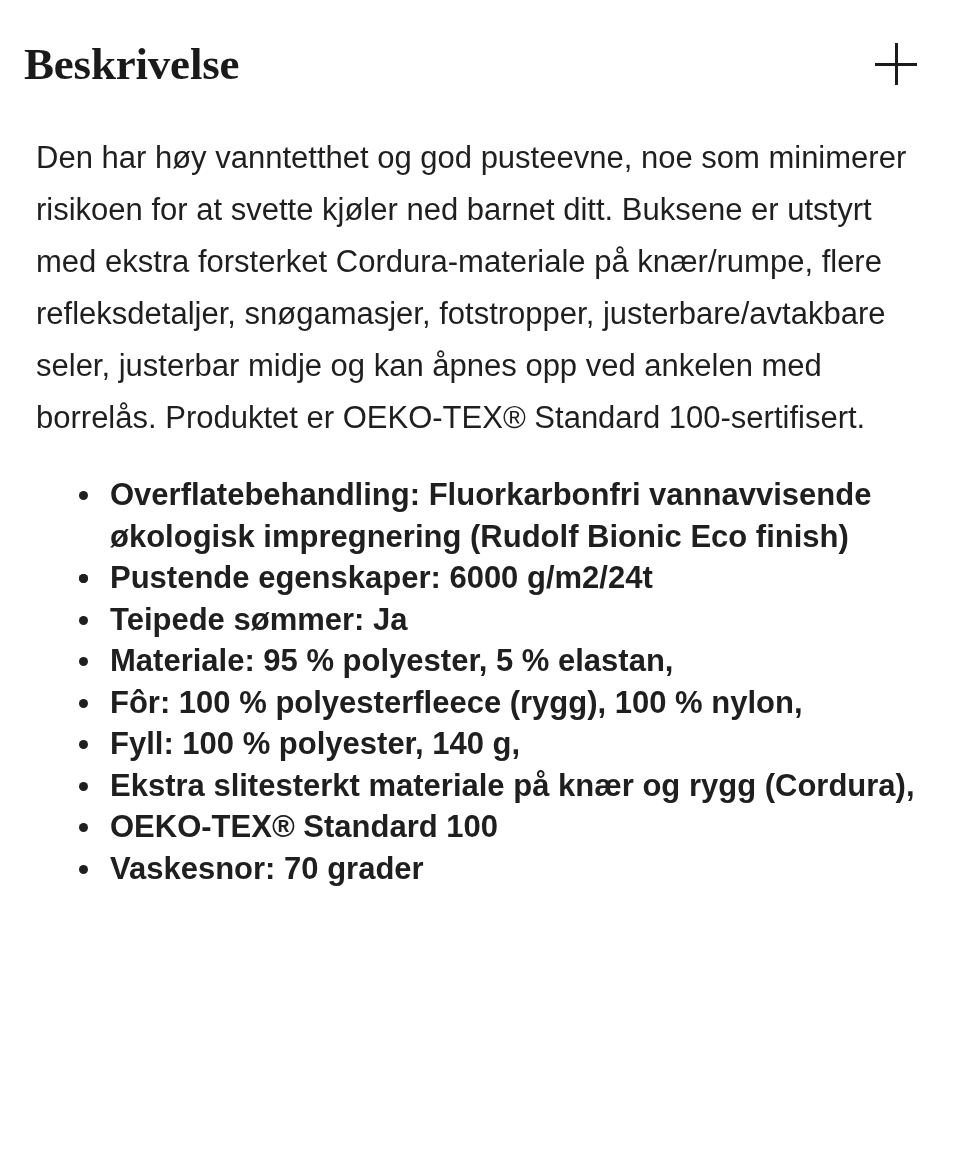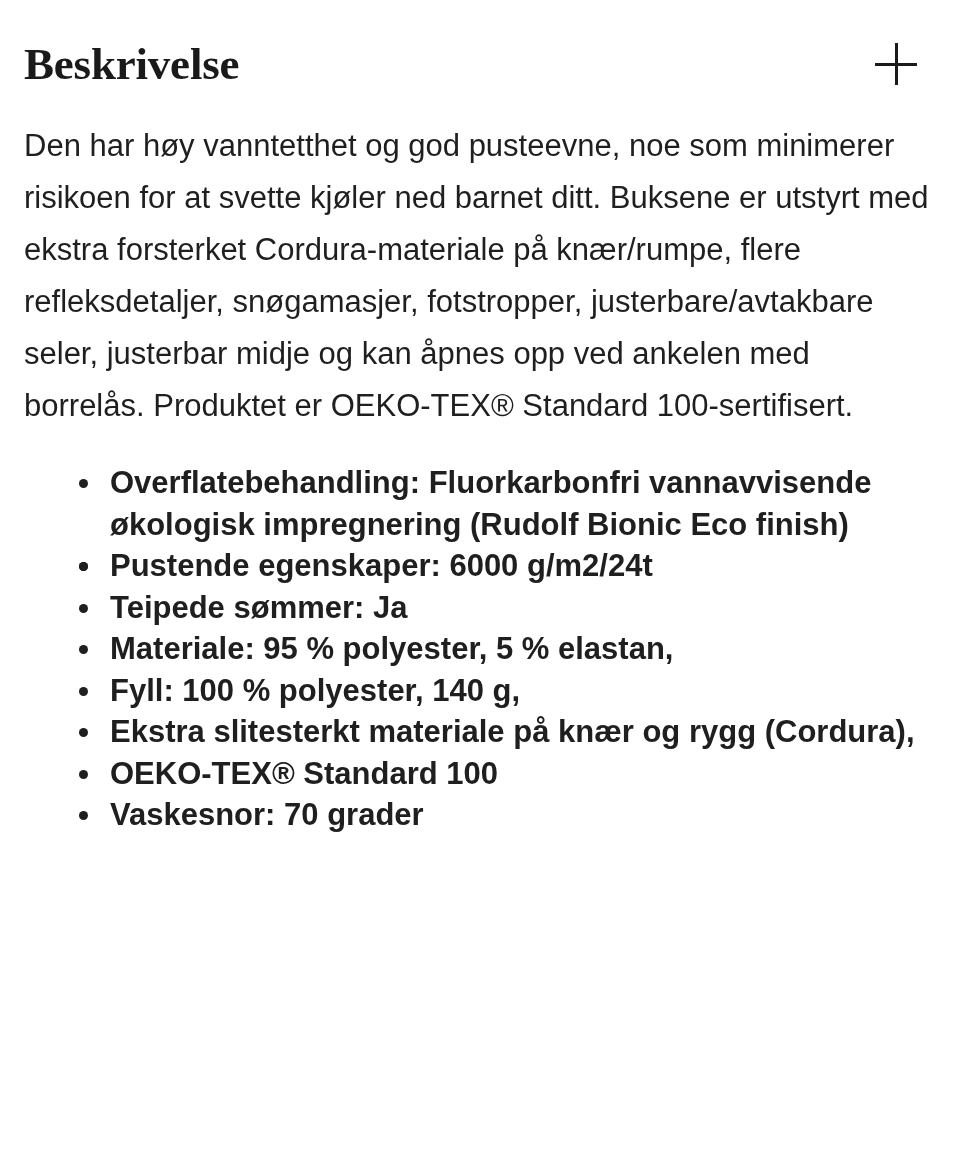--- a/index.html
+++ b/index.html
@@ -89,21 +89,21 @@
     padding-top: 2px;
   }
 
   .body-paragraphs {
     font-size: 31px;
     line-height: 52px;
     color: #1f1f1f;
     max-width: 916px;
   }
   .body-paragraphs p {
-    margin: 0;
+    margin: 12px;
   }
 
   
   .spec-list {
     list-style: none;
     margin: 30px 0 0 0;
     padding: 0;
     font-size: 31px;
     line-height: 41.5px;
     color: #1f1f1f;
@@ -158,20 +158,24 @@
       <li>
         <span class="bullet-dot"></span>
         <span>Teipede sømmer: Ja</span>
       </li>
       <li>
         <span class="bullet-dot"></span>
         <span>Materiale: 95 % polyester, 5 % elastan,</span>
       </li>
       <li>
         <span class="bullet-dot"></span>
+        <span>Fôr: 100 % polyesterfleece (rygg), 100 % nylon,</span>
+      </li>
+      <li>
+        <span class="bullet-dot"></span>
         <span>Fyll: 100 % polyester, 140 g,</span>
       </li>
       <li>
         <span class="bullet-dot"></span>
         <span>Ekstra slitesterkt materiale på knær og rygg (Cordura),</span>
       </li>
       <li>
         <span class="bullet-dot"></span>
         <span>OEKO-TEX® Standard 100</span>
       </li>

